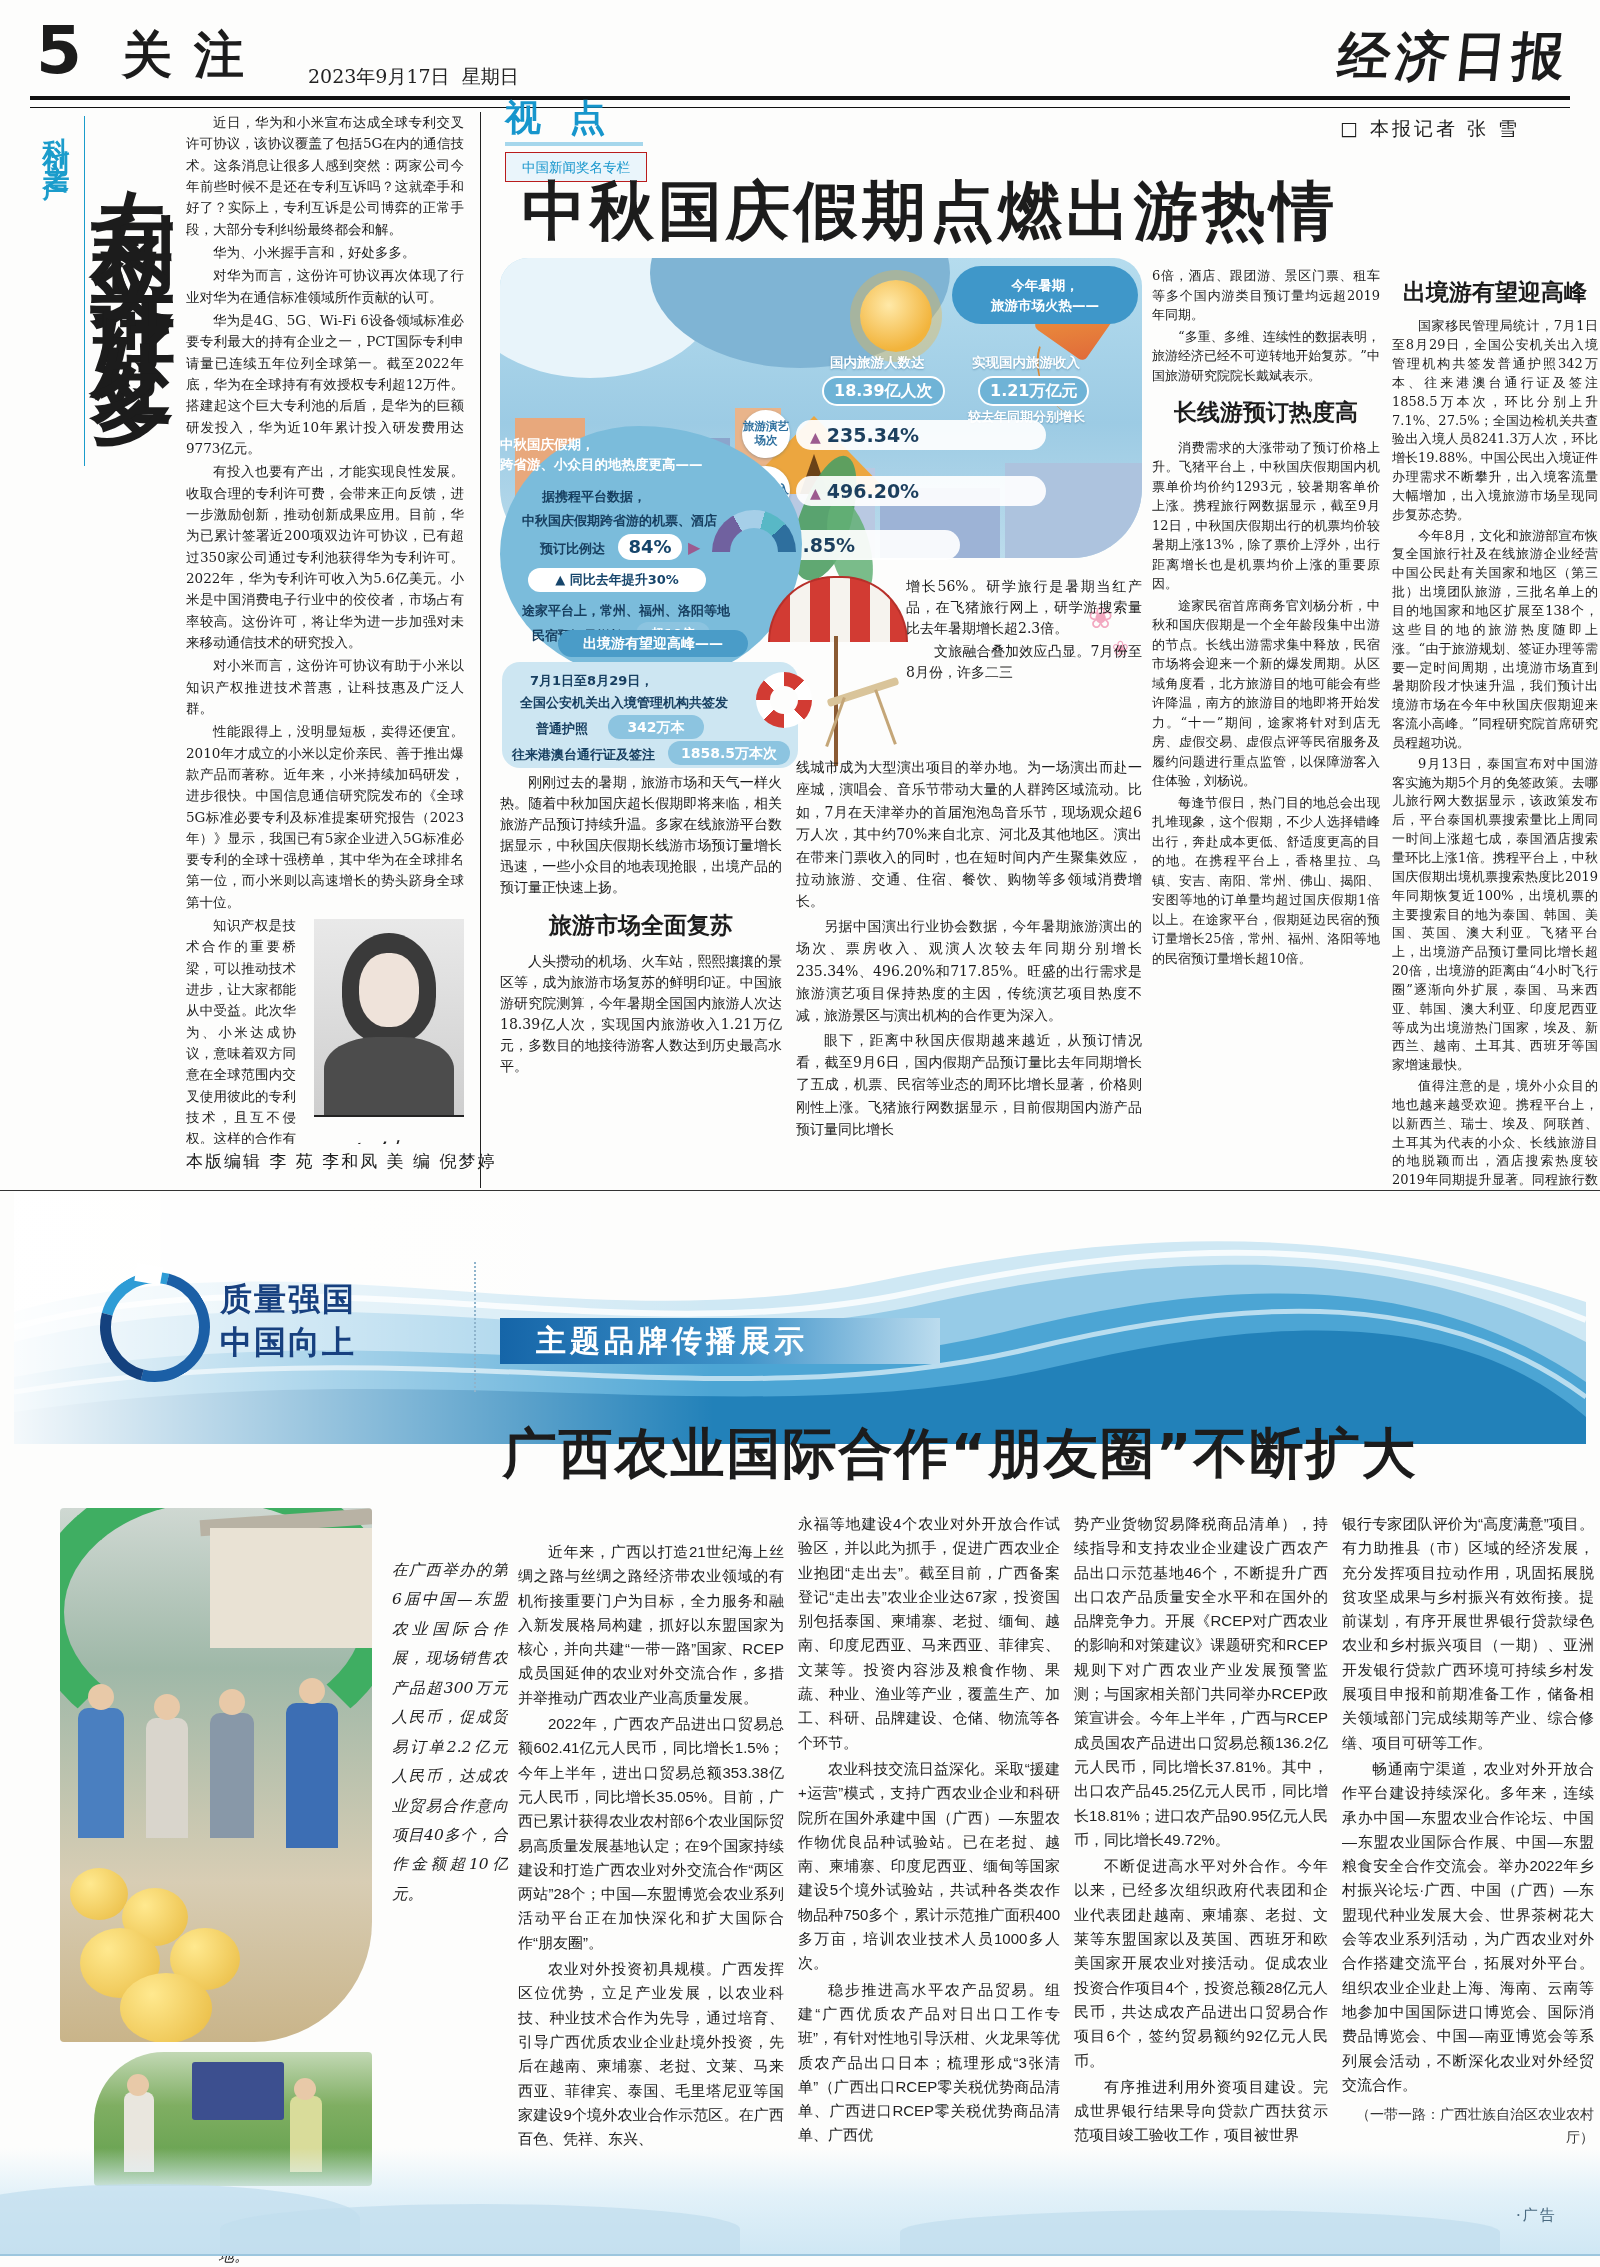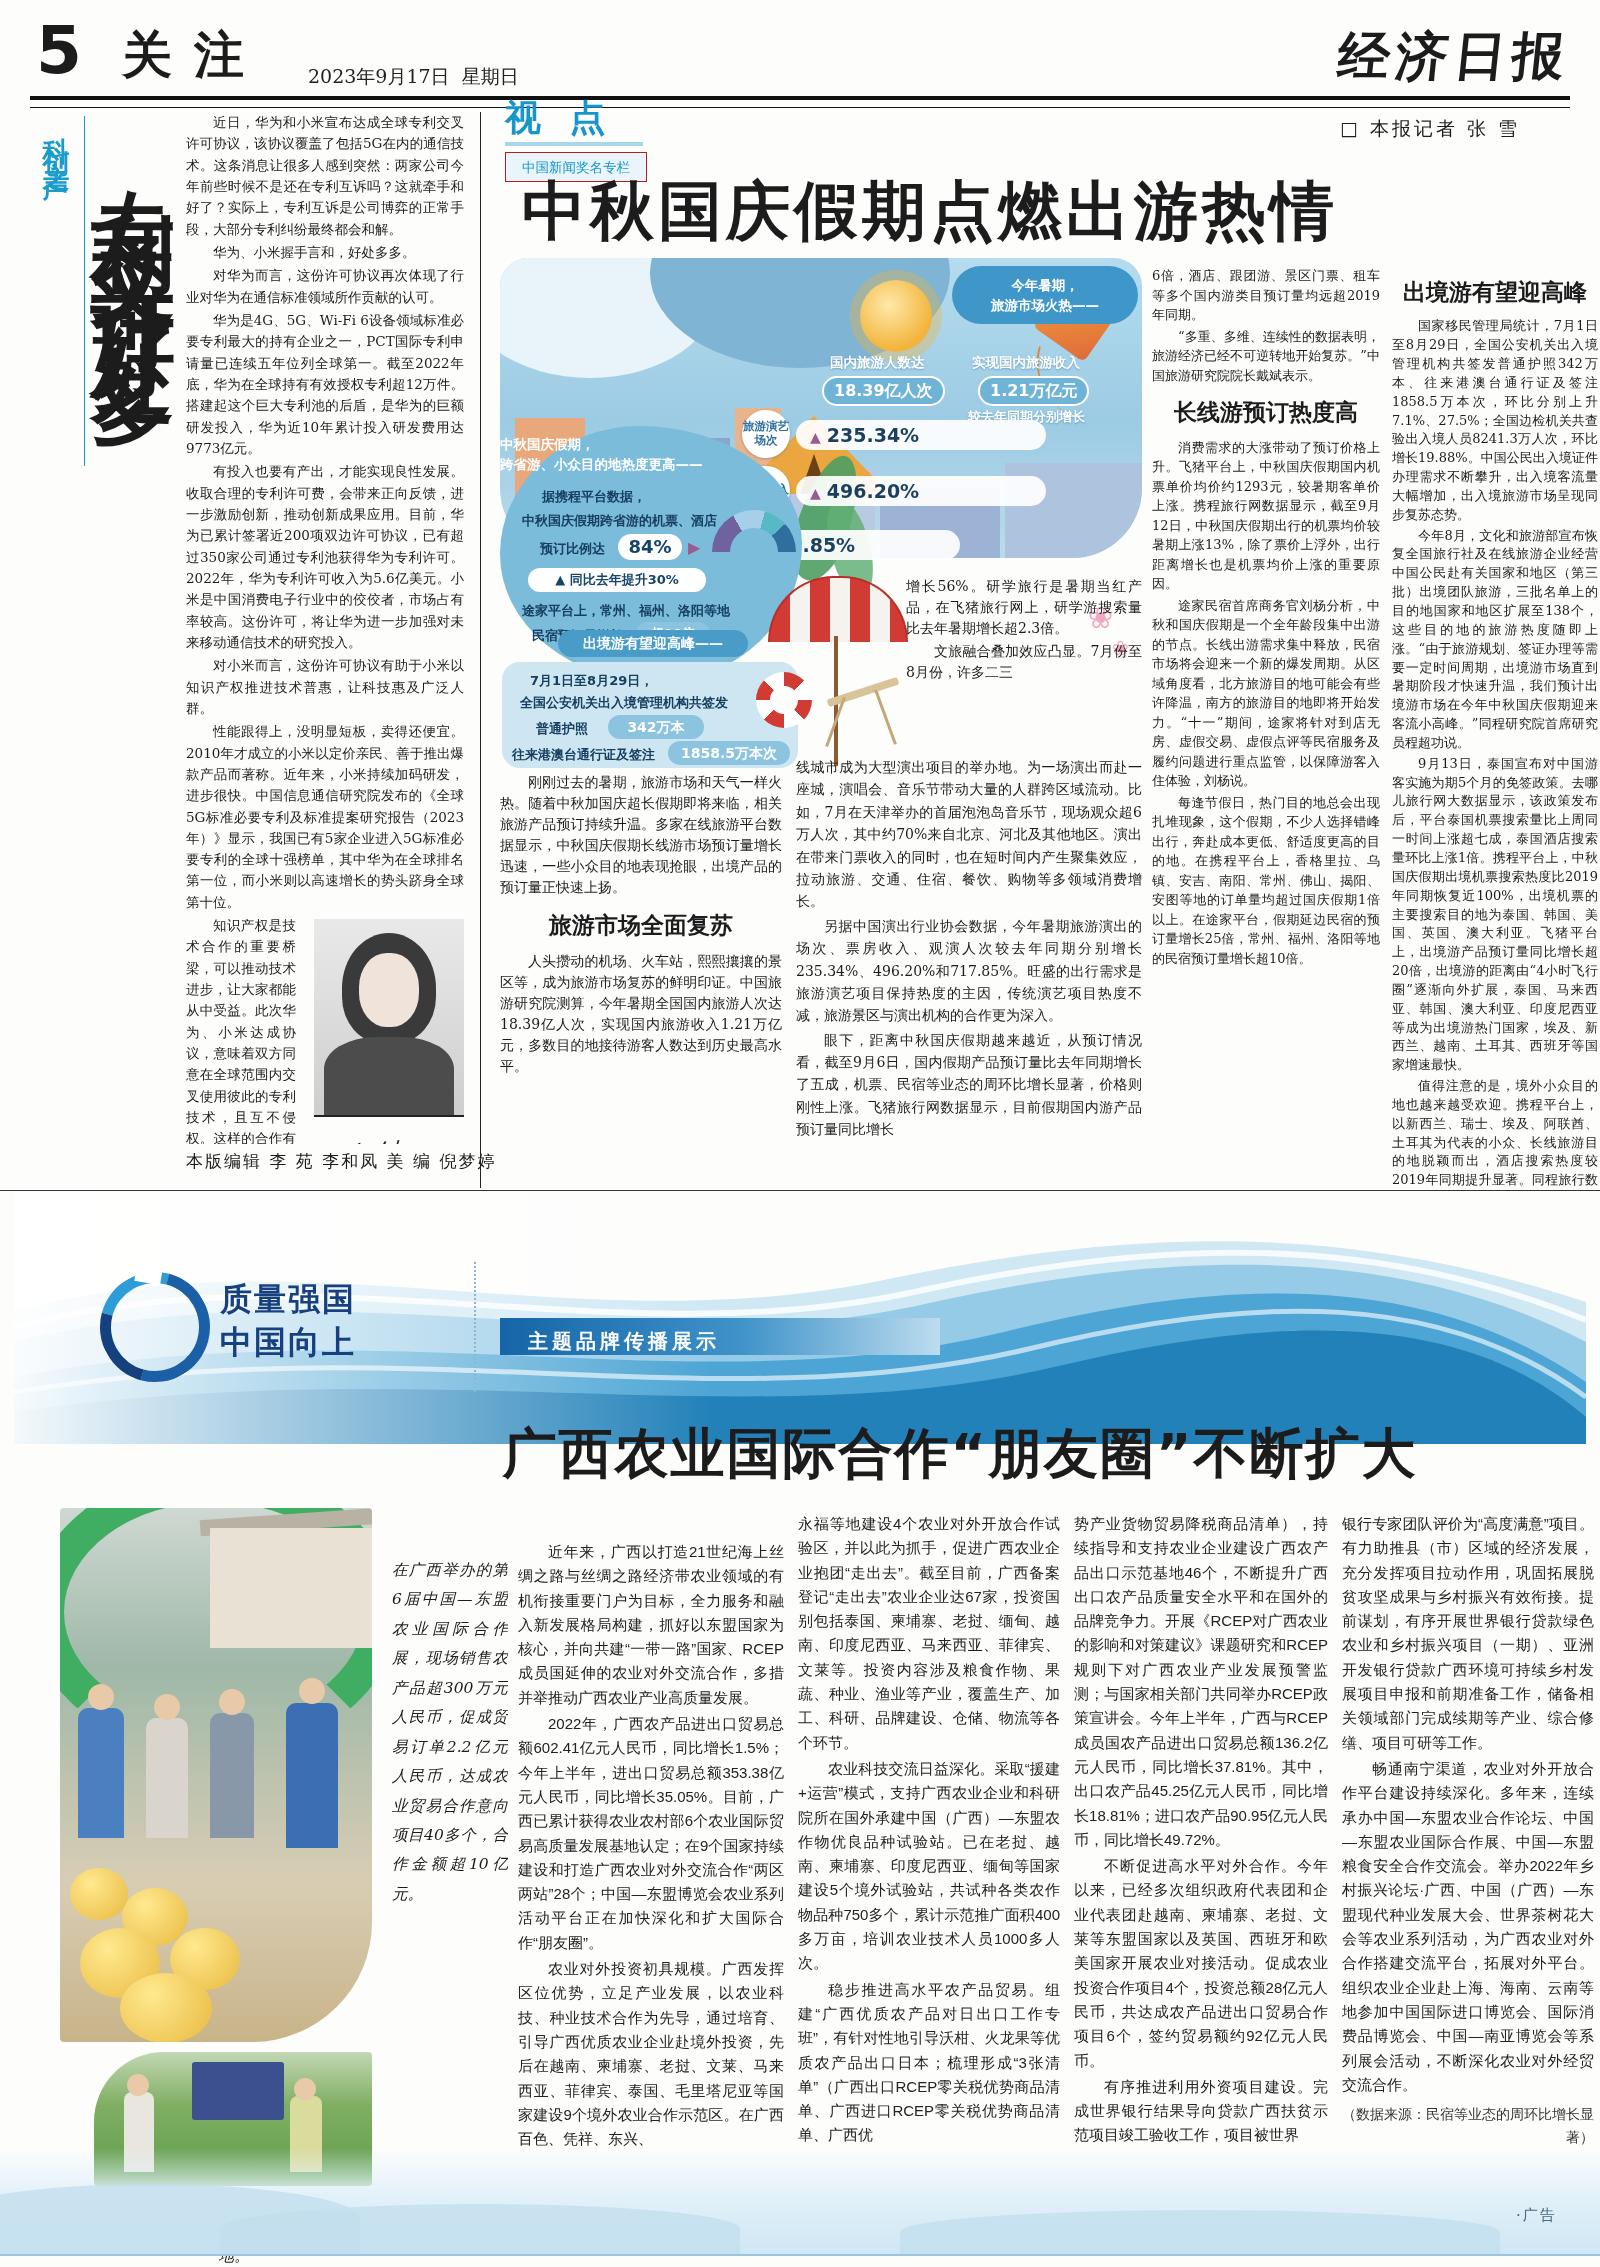--- a/index.html
+++ b/index.html
@@ -127,24 +127,24 @@
 
   
   .waveband{left:14px;top:1192px;width:1572px;height:252px;}
   .brandlogo{left:100px;top:1272px;width:370px;height:120px;}
   .ring{position:absolute;left:0;top:0;width:88px;height:88px;border-radius:50%;
         border:11px solid #1b5fa6;border-top-color:#2e9cd6;border-left-color:#14417e;transform:rotate(-30deg);}
   .ring:after{content:"";position:absolute;left:52px;top:-14px;width:26px;height:18px;background:#fff;transform:rotate(40deg);}
   .brandtext{position:absolute;left:120px;top:6px;font-size:32px;font-weight:900;color:#17407f;
              font-family:"DejaVu Sans",sans-serif;line-height:1.35;letter-spacing:2px;}
   .dotdiv{left:474px;top:1262px;height:130px;width:0;border-left:2px dotted #8fb4cc;}
-  .brandbanner{left:500px;top:1318px;width:440px;height:37px;
+  .brandbanner{left:500px;top:1318px;width:440px;height:46px;
                background:linear-gradient(90deg,#1565a8 0%,#3f93c9 55%,#bcdcee 100%);
-               color:#fff;font-size:20px;font-weight:bold;letter-spacing:4px;line-height:46px;
-               padding-left:28px;box-sizing:border-box;font-family:"DejaVu Sans",sans-serif;}
+               color:#fff;font-size:30px;font-weight:bold;letter-spacing:4px;line-height:46px;
+               padding-left:36px;box-sizing:border-box;font-family:"DejaVu Sans",sans-serif;}
   .brandhead{left:420px;top:1418px;width:1080px;text-align:center;font-size:54px;font-weight:900;
              letter-spacing:2px;font-family:"DejaVu Sans",sans-serif;}
   .photo1{left:60px;top:1508px;width:312px;height:534px;border-radius:4px 4px 120px 4px;overflow:hidden;
           background:linear-gradient(180deg,#cfd8d2 0%,#9fb8a8 30%,#d8cdb4 70%,#c9b489 100%);}
   .arch{position:absolute;left:-30px;top:-40px;width:300px;height:220px;border:34px solid #3fae62;
         border-radius:50%;border-bottom-color:transparent;}
   .booth{position:absolute;left:150px;top:20px;width:170px;height:120px;background:#e9e2d4;}
   .beam{position:absolute;left:140px;top:6px;width:180px;height:16px;background:#b8b2a4;transform:rotate(-4deg);}
   .person{position:absolute;border-radius:10px 10px 0 0;}
   .phead{position:absolute;width:26px;height:26px;border-radius:50%;background:#e8c9a8;}
@@ -392,21 +392,21 @@
     <p class="para">稳步推进高水平农产品贸易。组建“广西优质农产品对日出口工作专班”，有针对性地引导沃柑、火龙果等优质农产品出口日本；梳理形成“3张清单”（广西出口RCEP零关税优势商品清单、广西进口RCEP零关税优势商品清单、广西优</p>
   </div>
   <div class="abs bcol jt" id="bcol3">
     <p class="para" style="text-indent:0;">势产业货物贸易降税商品清单），持续指导和支持农业企业建设广西农产品出口示范基地46个，不断提升广西出口农产品质量安全水平和在国外的品牌竞争力。开展《RCEP对广西农业的影响和对策建议》课题研究和RCEP规则下对广西农业产业发展预警监测；与国家相关部门共同举办RCEP政策宣讲会。今年上半年，广西与RCEP成员国农产品进出口贸易总额136.2亿元人民币，同比增长37.81%。其中，出口农产品45.25亿元人民币，同比增长18.81%；进口农产品90.95亿元人民币，同比增长49.72%。</p>
     <p class="para">不断促进高水平对外合作。今年以来，已经多次组织政府代表团和企业代表团赴越南、柬埔寨、老挝、文莱等东盟国家以及英国、西班牙和欧美国家开展农业对接活动。促成农业投资合作项目4个，投资总额28亿元人民币，共达成农产品进出口贸易合作项目6个，签约贸易额约92亿元人民币。</p>
     <p class="para">有序推进利用外资项目建设。完成世界银行结果导向贷款广西扶贫示范项目竣工验收工作，项目被世界</p>
   </div>
   <div class="abs bcol jt" id="bcol4">
     <p class="para" style="text-indent:0;">银行专家团队评价为“高度满意”项目。有力助推县（市）区域的经济发展，充分发挥项目拉动作用，巩固拓展脱贫攻坚成果与乡村振兴有效衔接。提前谋划，有序开展世界银行贷款绿色农业和乡村振兴项目（一期）、亚洲开发银行贷款广西环境可持续乡村发展项目申报和前期准备工作，储备相关领域部门完成续期等产业、综合修缮、项目可研等工作。</p>
     <p class="para">畅通南宁渠道，农业对外开放合作平台建设持续深化。多年来，连续承办中国—东盟农业合作论坛、中国—东盟农业国际合作展、中国—东盟粮食安全合作交流会。举办2022年乡村振兴论坛·广西、中国（广西）—东盟现代种业发展大会、世界茶树花大会等农业系列活动，为广西农业对外合作搭建交流平台，拓展对外平台。组织农业企业赴上海、海南、云南等地参加中国国际进口博览会、国际消费品博览会、中国—南亚博览会等系列展会活动，不断深化农业对外经贸交流合作。</p>
-    <p class="para srcnote">（数据来源：民宿等业态的周环比增长显著）</p>
+    <p class="para srcnote">（一带一路：广西壮族自治区农业农村厅）</p>
   </div>
 
   <div class="abs footerband">
     <div class="mtn" style="left:-60px;width:420px;height:70px;"></div>
     <div class="mtn" style="left:220px;width:520px;height:50px;"></div>
     <div class="mtn" style="left:900px;width:600px;height:44px;"></div>
   </div>
   <div class="abs admark">·广告</div>
 
 </div>

